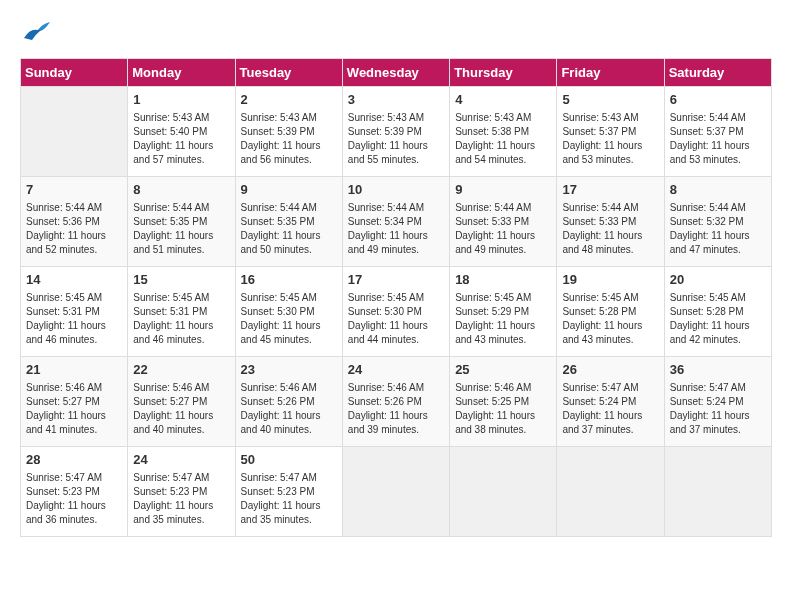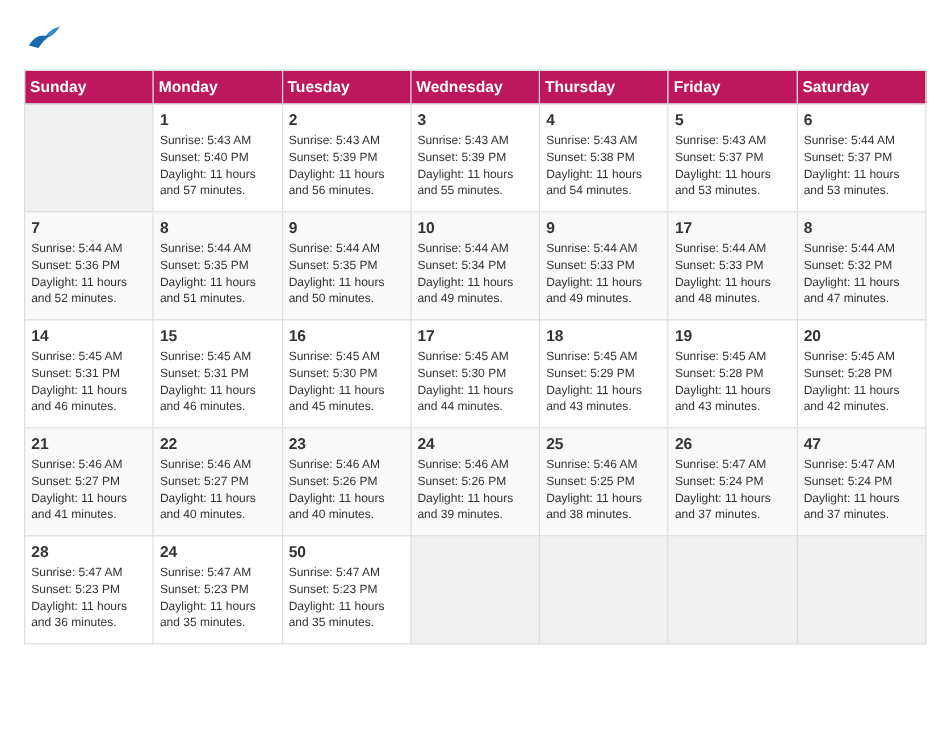--- a/index.html
+++ b/index.html
@@ -232,21 +232,21 @@
         </td>
         <td>
           <span class="day-num">25</span>
           <div class="day-info">Sunrise: 5:46 AM<br>Sunset: 5:25 PM<br>Daylight: 11 hours<br>and 38 minutes.</div>
         </td>
         <td>
           <span class="day-num">26</span>
           <div class="day-info">Sunrise: 5:47 AM<br>Sunset: 5:24 PM<br>Daylight: 11 hours<br>and 37 minutes.</div>
         </td>
         <td>
-          <span class="day-num">47</span>
+          <span class="day-num">36</span>
           <div class="day-info">Sunrise: 5:47 AM<br>Sunset: 5:24 PM<br>Daylight: 11 hours<br>and 37 minutes.</div>
         </td>
       </tr>
       <tr class="row-odd">
         <td>
           <span class="day-num">28</span>
           <div class="day-info">Sunrise: 5:47 AM<br>Sunset: 5:23 PM<br>Daylight: 11 hours<br>and 36 minutes.</div>
         </td>
         <td>
           <span class="day-num">24</span>

